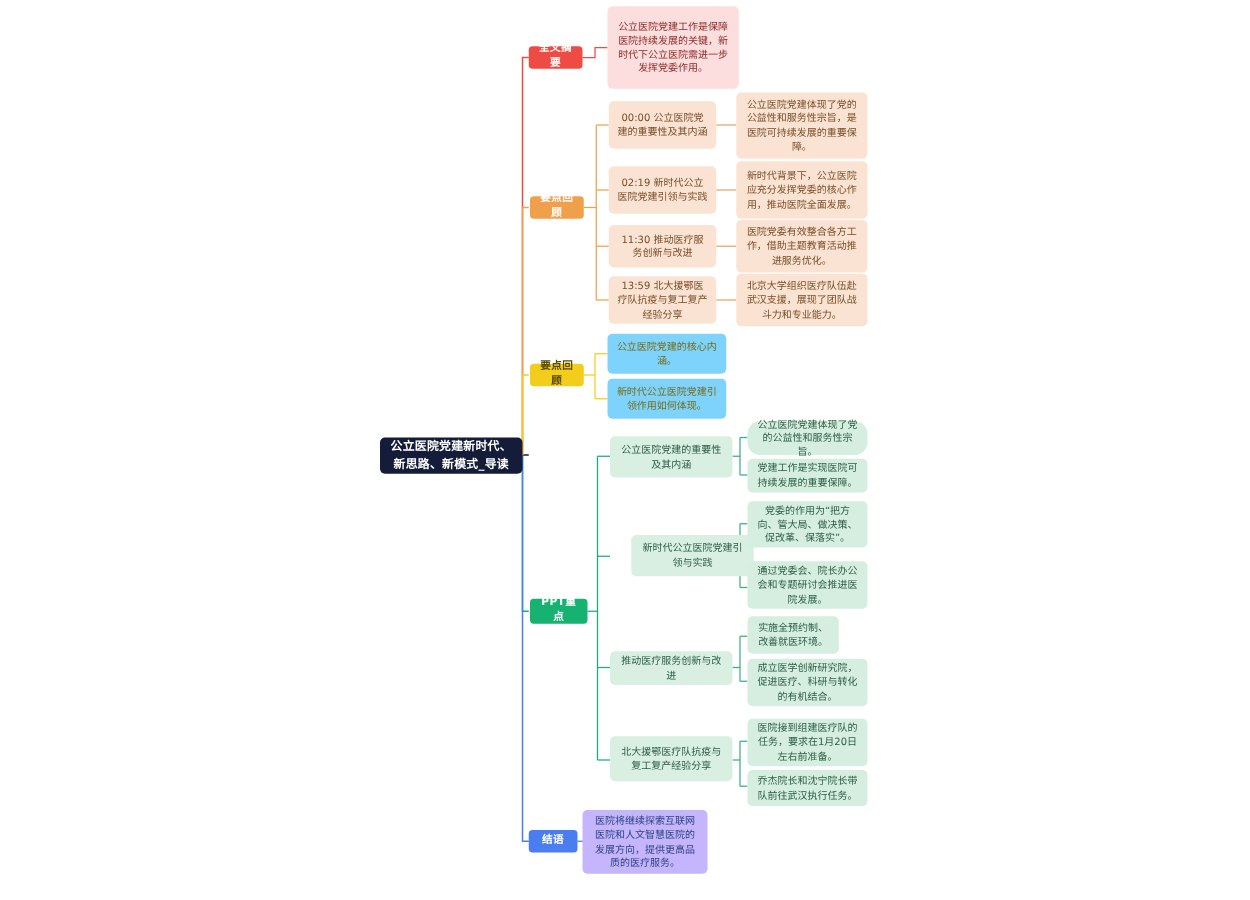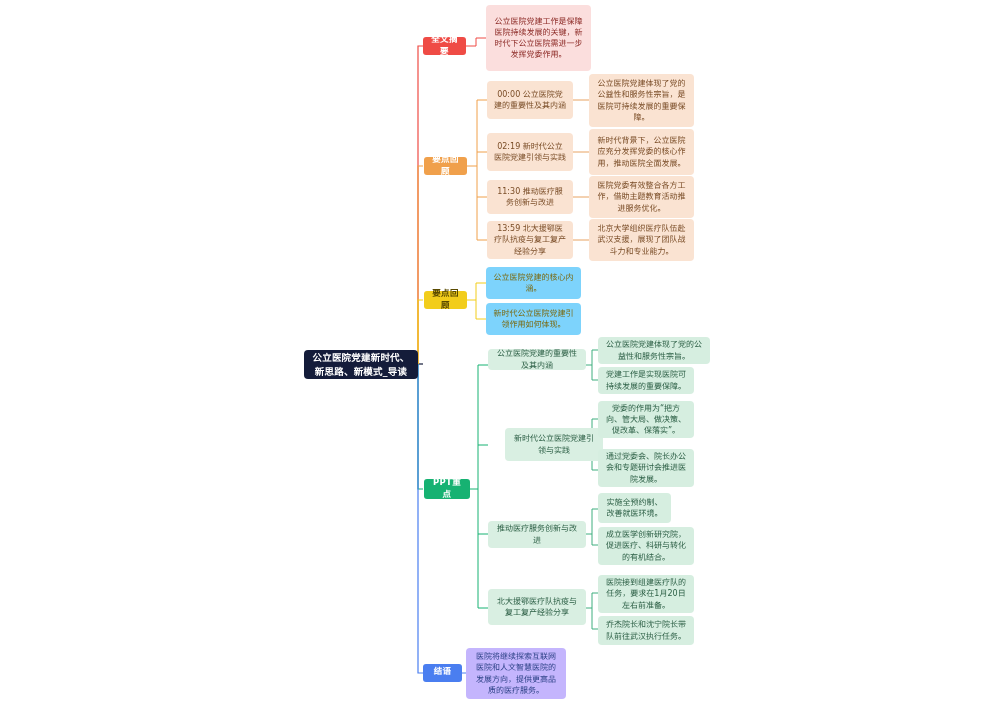--- a/index.html
+++ b/index.html
@@ -173,32 +173,32 @@
 
   <div class="node mid peach" style="left:487px; top:221px; width:86px; height:38px;">13:59 北大援鄂医疗队抗疫与复工复产经验分享</div>
   <div class="node box peach2" style="left:589px; top:219px; width:105px; height:42px;">北京大学组织医疗队伍赴武汉支援，展现了团队战斗力和专业能力。</div>
 
   <div class="node branch yellow" style="left:424px; top:291px; width:43px; height:18px;">要点回顾</div>
   <div class="node box yellow" style="left:486px; top:267px; width:95px; height:32px;">公立医院党建的核心内涵。</div>
   <div class="node box yellow" style="left:486px; top:303px; width:95px; height:32px;">新时代公立医院党建引领作用如何体现。</div>
 
   <div class="node branch green" style="left:424px; top:479px; width:46px; height:20px;">PPT重点</div>
 
-  <div class="node mid green" style="left:488px; top:349px; width:98px; height:21px;">公立医院党建的重要性及其内涵</div>
-  <div class="node box green2" style="left:598px; top:337px; width:112px; height:27px;">公立医院党建体现了党的公益性和服务性宗旨。</div>
+  <div class="node mid green" style="left:488px; top:349px; width:98px; height:33px;">公立医院党建的重要性及其内涵</div>
+  <div class="node box green2" style="left:598px; top:337px; width:96px; height:27px;border-radius:10px;">公立医院党建体现了党的公益性和服务性宗旨。</div>
   <div class="node box green2" style="left:598px; top:367px; width:96px; height:27px;">党建工作是实现医院可持续发展的重要保障。</div>
 
   <div class="node mid green" style="left:488px; top:428px; width:98px; height:33px;margin-left:17px;">新时代公立医院党建引领与实践</div>
   <div class="node box green2" style="left:598px; top:401px; width:96px; height:37px;">党委的作用为“把方向、管大局、做决策、促改革、保落实”。</div>
   <div class="node box green2" style="left:598px; top:449px; width:96px; height:38px;">通过党委会、院长办公会和专题研讨会推进医院发展。</div>
 
   <div class="node mid green" style="left:488px; top:521px; width:98px; height:27px;">推动医疗服务创新与改进</div>
   <div class="node box green2" style="left:598px; top:493px; width:73px; height:30px;">实施全预约制、改善就医环境。</div>
   <div class="node box green2" style="left:598px; top:527px; width:96px; height:38px;">成立医学创新研究院，促进医疗、科研与转化的有机结合。</div>
 
   <div class="node mid green" style="left:488px; top:589px; width:98px; height:36px;">北大援鄂医疗队抗疫与复工复产经验分享</div>
   <div class="node box green2" style="left:598px; top:575px; width:96px; height:38px;">医院接到组建医疗队的任务，要求在1月20日左右前准备。</div>
   <div class="node box green2" style="left:598px; top:616px; width:96px; height:29px;">乔杰院长和沈宁院长带队前往武汉执行任务。</div>
 
-  <div class="node branch blue" style="left:423px; top:664px; width:39px; height:18px;font-family:Liberation Mono, monospace;">结语</div>
+  <div class="node branch blue" style="left:423px; top:664px; width:39px; height:18px;">结语</div>
   <div class="node box blue" style="left:466px; top:648px; width:100px; height:51px;">医院将继续探索互联网医院和人文智慧医院的发展方向，提供更高品质的医疗服务。</div>
 
 </div>
 
 </body></html>

